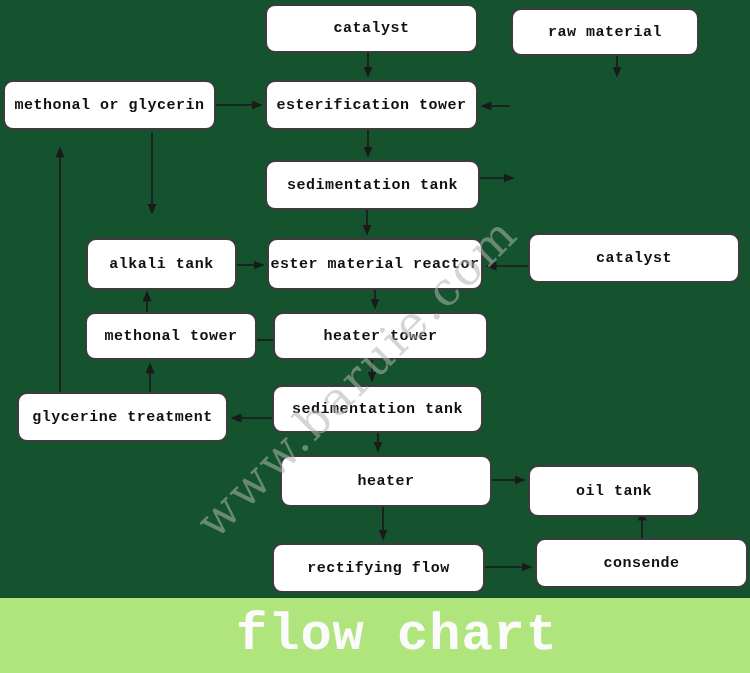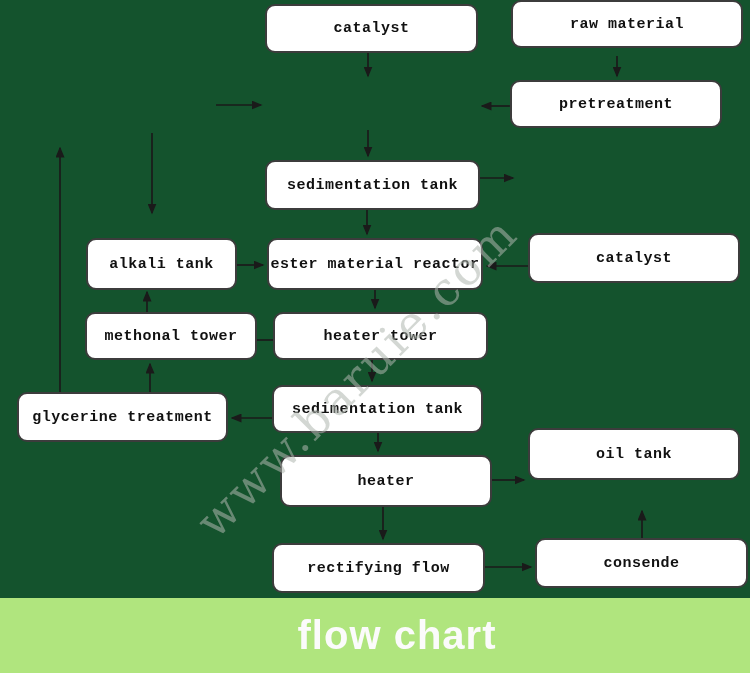--- a/index.html
+++ b/index.html
@@ -43,23 +43,23 @@
   }
   .banner{
     position:absolute;
     left:0;top:598px;
     width:750px;height:75px;
     background:#b0e57e;
     display:flex;align-items:center;justify-content:center;
     z-index:3;
   }
   .banner-title{
-    font-family:Liberation Sans, sans-serif;
+    font-family:Liberation Mono, monospace;
     font-weight:bold;
-    font-size:40px;
+    font-size:52px;
     color:#fbfbfb;
     transform:translateX(22px);
     letter-spacing:1px;
   }
 </style>
 </head>
 <body>
 
 <div class="stage">
 
@@ -91,25 +91,28 @@
       <line x1="492" y1="480" x2="524" y2="480" marker-end="url(#ah)"></line>
       <line x1="383" y1="507" x2="383" y2="539" marker-end="url(#ah)"></line>
       <line x1="485" y1="567" x2="531" y2="567" marker-end="url(#ah)"></line>
       <line x1="642" y1="538" x2="642" y2="511" marker-end="url(#ah)"></line>
     </g>
   </svg>
 
   <div class="node" style="left:265px;top:4px;width:213px;height:49px">
     <span class="node-label">catalyst</span>
   </div>
-  <div class="node" style="left:511px;top:0;width:232px;height:48px">
+  <div class="node" style="left:511px;top:8px;width:188px;height:48px">
     <span class="node-label">raw material</span>
   </div>
-  <div class="node" style="left:510px;top:80px;width:212px;height:48px">
-    <span class="node-label">pretreatment</span>
+  <div class="node" style="left:3px;top:80px;width:213px;height:50px">
+    <span class="node-label">methonal or glycerin</span>
+  </div>
+  <div class="node" style="left:265px;top:80px;width:213px;height:50px">
+    <span class="node-label">esterification tower</span>
   </div>
   <div class="node" style="left:265px;top:160px;width:215px;height:50px">
     <span class="node-label">sedimentation tank</span>
   </div>
   <div class="node" style="left:86px;top:238px;width:151px;height:52px">
     <span class="node-label">alkali tank</span>
   </div>
   <div class="node" style="left:267px;top:238px;width:216px;height:52px">
     <span class="node-label">ester material reactor</span>
   </div>
@@ -124,21 +127,21 @@
   </div>
   <div class="node" style="left:17px;top:392px;width:211px;height:50px">
     <span class="node-label">glycerine treatment</span>
   </div>
   <div class="node" style="left:272px;top:385px;width:211px;height:48px">
     <span class="node-label">sedimentation tank</span>
   </div>
   <div class="node" style="left:280px;top:455px;width:212px;height:52px">
     <span class="node-label">heater</span>
   </div>
-  <div class="node" style="left:528px;top:428px;width:212px;height:52px">
+  <div class="node" style="left:528px;top:465px;width:172px;height:52px">
     <span class="node-label">oil tank</span>
   </div>
   <div class="node" style="left:272px;top:543px;width:213px;height:50px">
     <span class="node-label">rectifying flow</span>
   </div>
   <div class="node" style="left:535px;top:538px;width:213px;height:50px">
     <span class="node-label">consende</span>
   </div>
 
   <div class="watermark">www.baruie.com</div>

